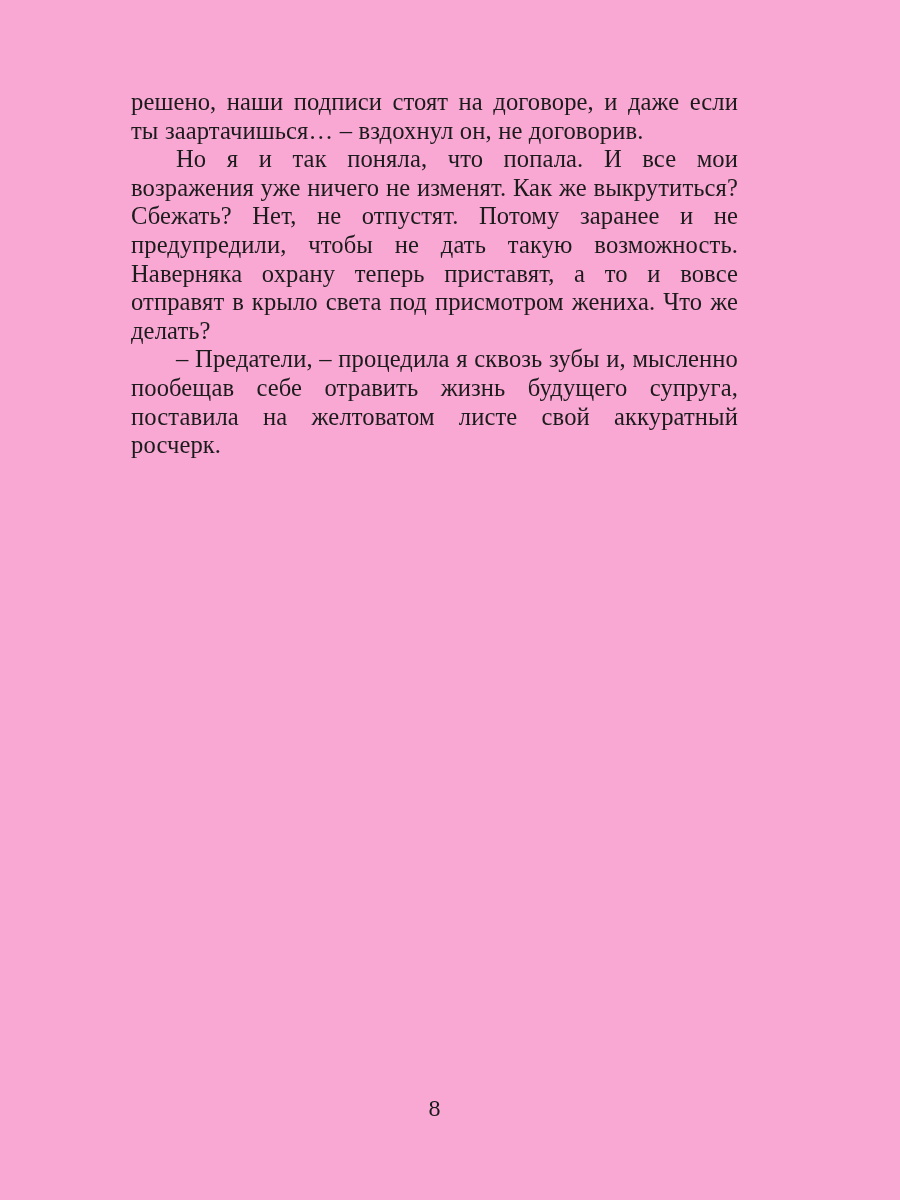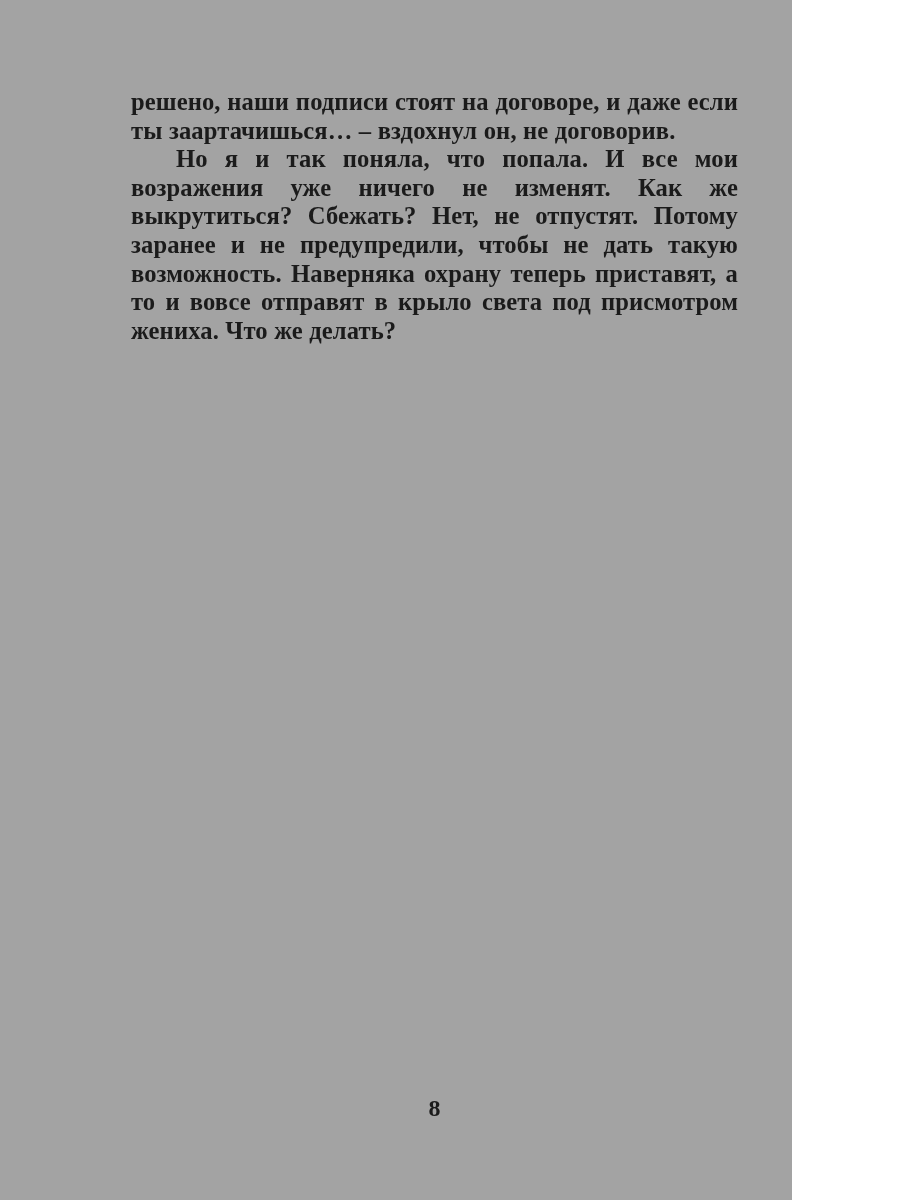--- a/index.html
+++ b/index.html
@@ -9,26 +9,25 @@
     background: #ffffff;
   }
 
   body {
     font-family: "Liberation Serif", "DejaVu Serif", serif;
     color: #1b1b1b;
   }
 
   .page {
     position: relative;
-    width: 792px;
+    width: 900px;
     height: 1200px;
-    background: #a3a3a3;
+    background: #f9a8d4;
     overflow: hidden;
     box-sizing: border-box;
-    font-weight: bold;
   }
 
   
   .text-block {
     position: absolute;
     left: 131px;
     top: 88px;
     width: 607px;
   }
 
@@ -69,18 +68,19 @@
 <body>
 
 <div class="page">
 
   <div class="text-block">
 
     <p class="para">решено, наши подписи стоят на договоре, и даже если ты заартачишься… – вздохнул он, не договорив.</p>
 
     <p class="para indent">Но я и так поняла, что попала. И все мои возражения уже ничего не изменят. Как же выкрутиться? Сбежать? Нет, не отпустят. Потому заранее и не предупредили, чтобы не дать такую возможность. Наверняка охрану теперь приставят, а то и вовсе отправят в крыло света под присмотром жениха. Что же делать?</p>
 
+    <p class="para indent">– Предатели, – процедила я сквозь зубы и, мысленно пообещав себе отравить жизнь будущего супруга, поставила на желтоватом листе свой аккуратный росчерк.</p>
 
   </div>
 
   <div class="folio">8</div>
 
 </div>
 
 </body></html>

